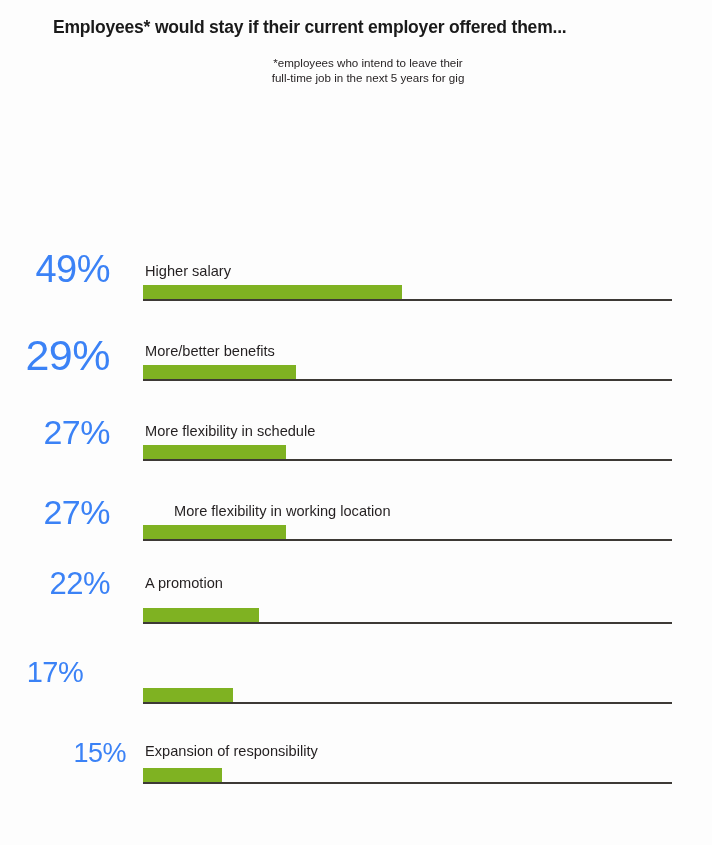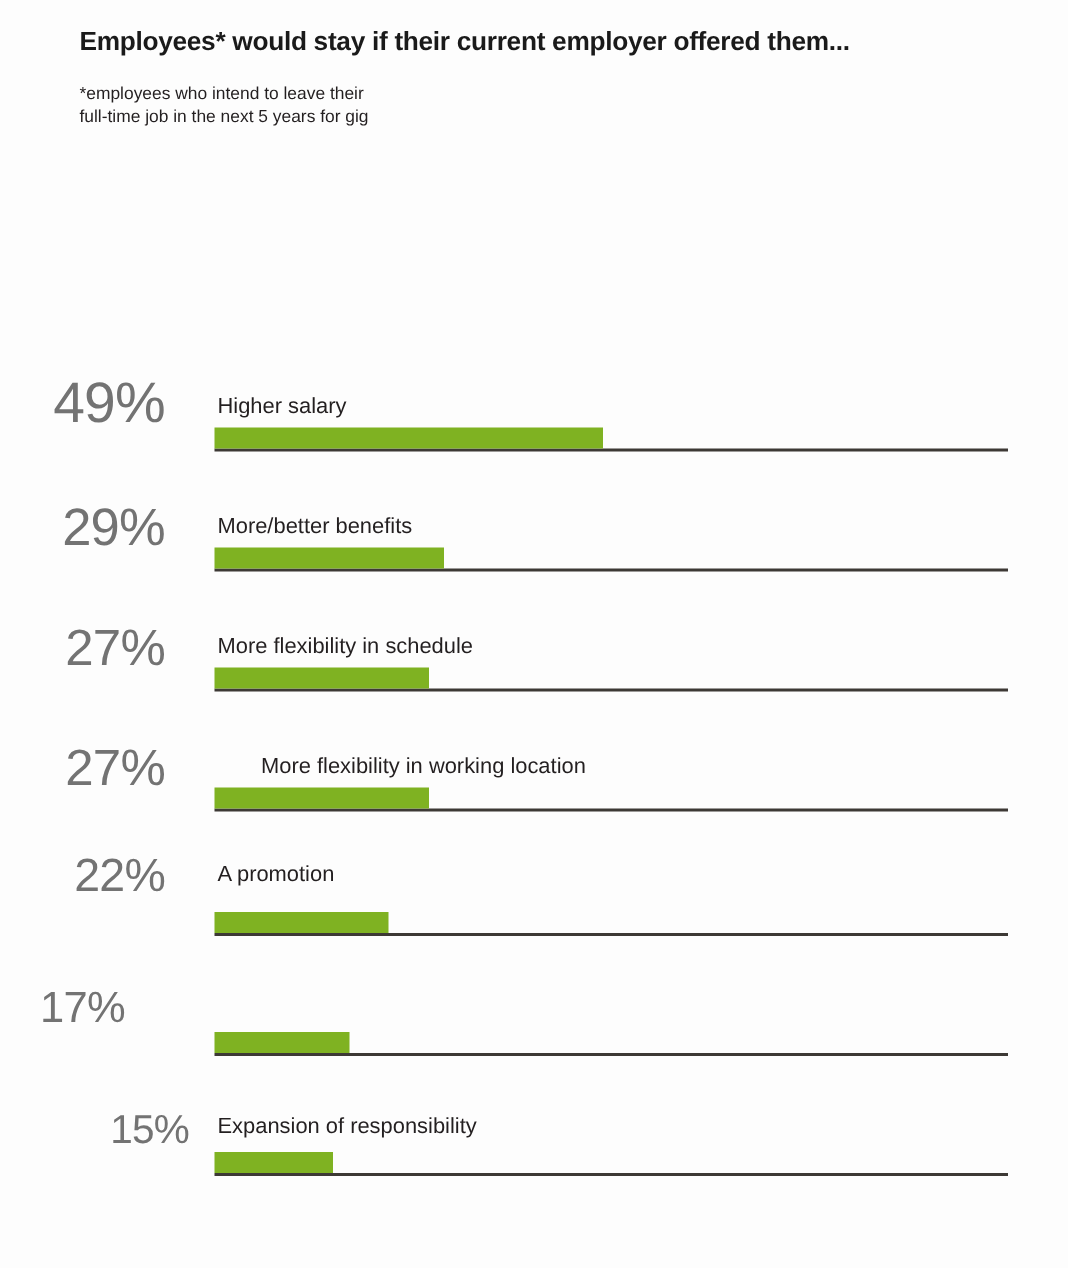--- a/index.html
+++ b/index.html
@@ -44,41 +44,42 @@
   .chart-subtitle {
     margin-top: 18px;
     font-size: 11.6px;
     line-height: 14.6px;
     color: #231f20;
     font-weight: normal;
   }
   .chart-subtitle .sub-line {
     display: block;
     white-space: nowrap;
+    text-align: center;
   }
 
   
   .rows {
     position: absolute;
     left: 0;
     top: 244px;
     width: 712px;
   }
 
   .bar-row {
     position: relative;
     height: 80px;
   }
 
   .pct-label {
     position: absolute;
     left: 0;
     width: 110px;
     text-align: right;
-    color: #737373;
+    color: #3b82f6;
     font-weight: normal;
     letter-spacing: -0.5px;
     line-height: 1;
   }
 
   .cat-label {
     position: absolute;
     left: 145px;
     font-size: 14.6px;
     color: #231f20;
@@ -124,21 +125,21 @@
   <div class="rows" id="rows-host">
       <div class="bar-row" style="position: absolute; left: 0px; top: 0px; width: 712px; height: 845px; pointer-events: none;">
         <div class="pct-label" style="top: 6px; font-size: 38px;">49%</div>
         <div class="cat-label" style="top: 20px;">Higher salary</div>
         <div class="track" style="top: 41px;">
           <div class="track-baseline" style="background: rgb(61, 57, 53);"></div>
           <div class="bar-fill" style="width: 259.21px; background: rgb(127, 178, 34);"></div>
         </div>
       </div>
       <div class="bar-row" style="position: absolute; left: 0px; top: 0px; width: 712px; height: 845px; pointer-events: none;">
-        <div class="pct-label" style="top: 90px; font-size: 35px; text-align: right;">29%</div>
+        <div class="pct-label" style="top: 90px; font-size: 43px; text-align: right;">29%</div>
         <div class="cat-label" style="top: 100px;">More/better benefits</div>
         <div class="track" style="top: 121px;">
           <div class="track-baseline" style="background: rgb(61, 57, 53);"></div>
           <div class="bar-fill" style="width: 153.41px; background: rgb(127, 178, 34);"></div>
         </div>
       </div>
       <div class="bar-row" style="position: absolute; left: 0px; top: 0px; width: 712px; height: 845px; pointer-events: none;">
         <div class="pct-label" style="top: 171px; font-size: 34px;">27%</div>
         <div class="cat-label" style="top: 180px;">More flexibility in schedule</div>
         <div class="track" style="top: 201px;">

